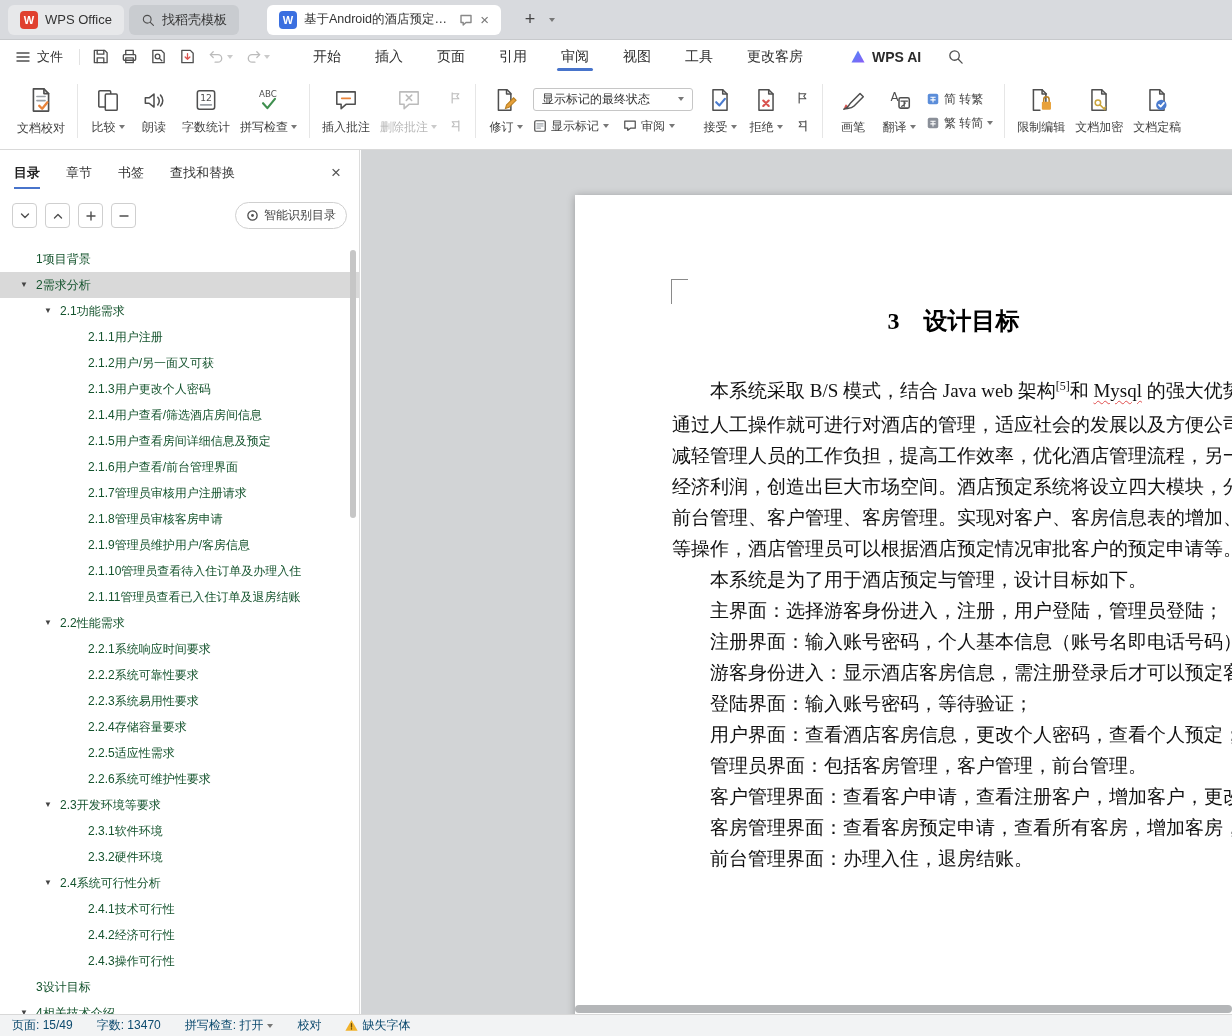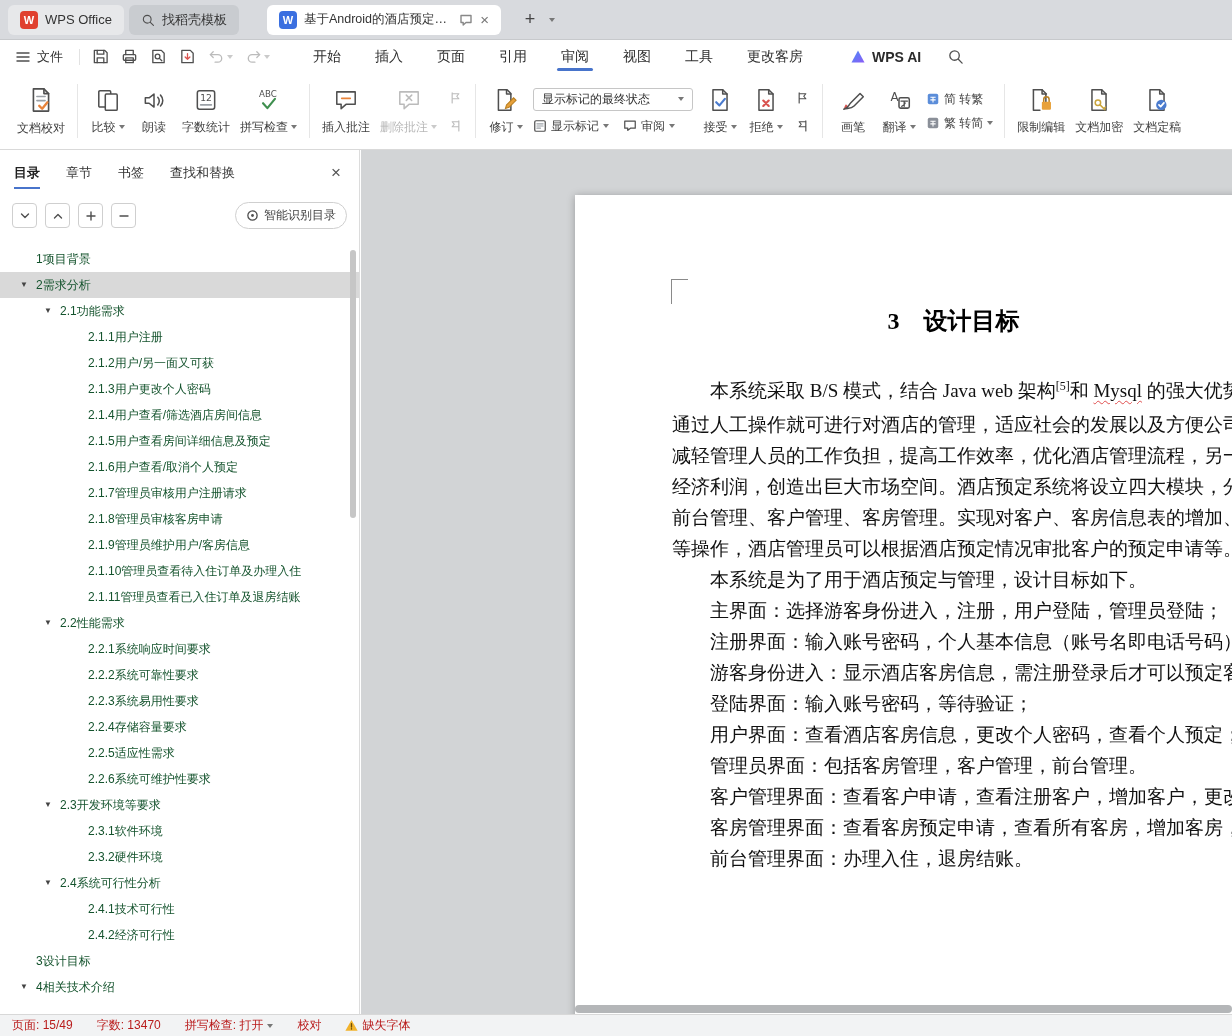--- a/index.html
+++ b/index.html
@@ -101,21 +101,21 @@
   .doc-line { white-space: pre; }
   .doc-line.indent { text-indent: 38px; }
   .sup { font-size: 12px; position: relative; top: -7px; }
   .misspell { text-decoration: underline; text-decoration-style: wavy; text-decoration-color: #e05050;
     text-decoration-thickness: 1px; text-underline-offset: 3px; }
   .hscroll-thumb { position: absolute; left: 214px; right: 0; bottom: 1px; height: 8px;
     background: #b4b6b8; border-radius: 4px; }
 
   
   .statusbar { position: absolute; left: 0; right: 0; bottom: 0; height: 22px; background: #f2f3f4;
-    border-top: 1px solid #d8d8d8; display: flex; align-items: center; padding: 0 12px; font-size: 12px; color: #b91c1c; }
+    border-top: 1px solid #d8d8d8; display: flex; align-items: center; padding: 0 12px; font-size: 12px; color: #0c4a6e; }
   .sb-item { display: flex; align-items: center; gap: 4px; margin-right: 24px; white-space: nowrap; }
 </style>
 </head>
 <body>
 
 <div class="tabbar">
   <div class="tab tab-home">
     <span class="logo-badge wps-red">W</span>
     <span>WPS Office</span>
   </div>
@@ -583,21 +583,21 @@
       <div class="toc-item lvl3">
 
     <span class="toc-label">2.1.4用户查看/筛选酒店房间信息</span>
   </div>
       <div class="toc-item lvl3">
 
     <span class="toc-label">2.1.5用户查看房间详细信息及预定</span>
   </div>
       <div class="toc-item lvl3">
 
-    <span class="toc-label">2.1.6用户查看/取消个人预定</span>
+    <span class="toc-label">2.1.6用户查看/前台管理界面</span>
   </div>
       <div class="toc-item lvl3">
 
     <span class="toc-label">2.1.7管理员审核用户注册请求</span>
   </div>
       <div class="toc-item lvl3">
 
     <span class="toc-label">2.1.8管理员审核客房申请</span>
   </div>
       <div class="toc-item lvl3">
@@ -656,20 +656,24 @@
     <span class="toc-tri"></span>
     <span class="toc-label">2.4系统可行性分析</span>
   </div>
       <div class="toc-item lvl3">
 
     <span class="toc-label">2.4.1技术可行性</span>
   </div>
       <div class="toc-item lvl3">
 
     <span class="toc-label">2.4.2经济可行性</span>
+  </div>
+      <div class="toc-item lvl3">
+
+    <span class="toc-label">2.4.3操作可行性</span>
   </div>
       <div class="toc-item lvl1">
 
     <span class="toc-label">3设计目标</span>
   </div>
       <div class="toc-item lvl1">
     <span class="toc-tri"></span>
     <span class="toc-label">4相关技术介绍</span>
   </div>
     </div>

